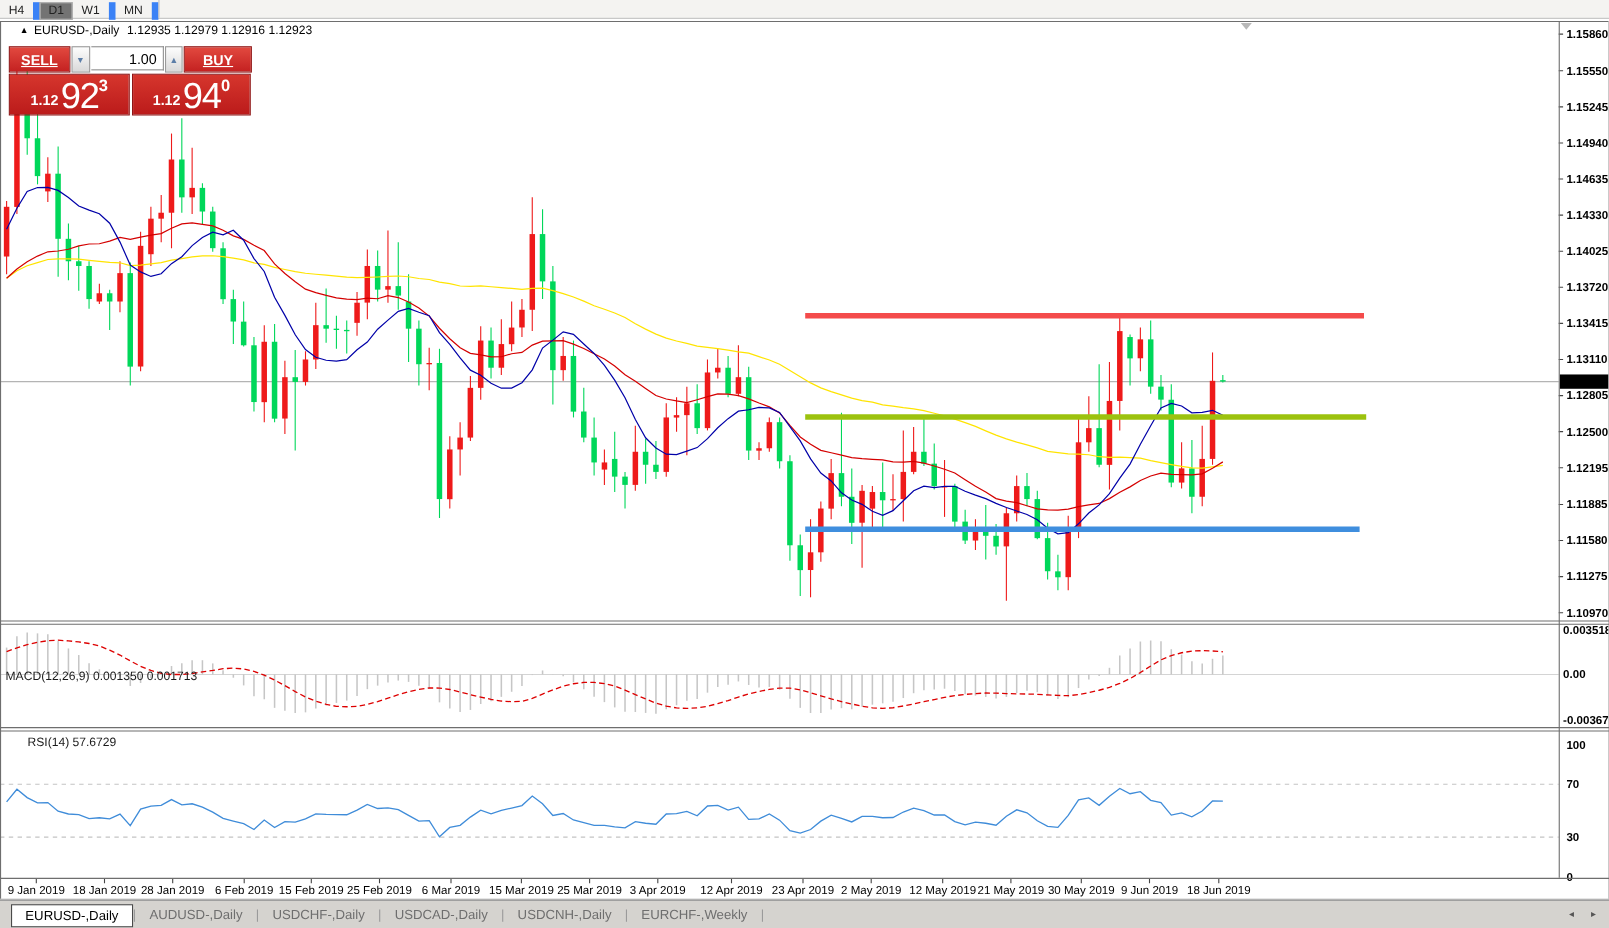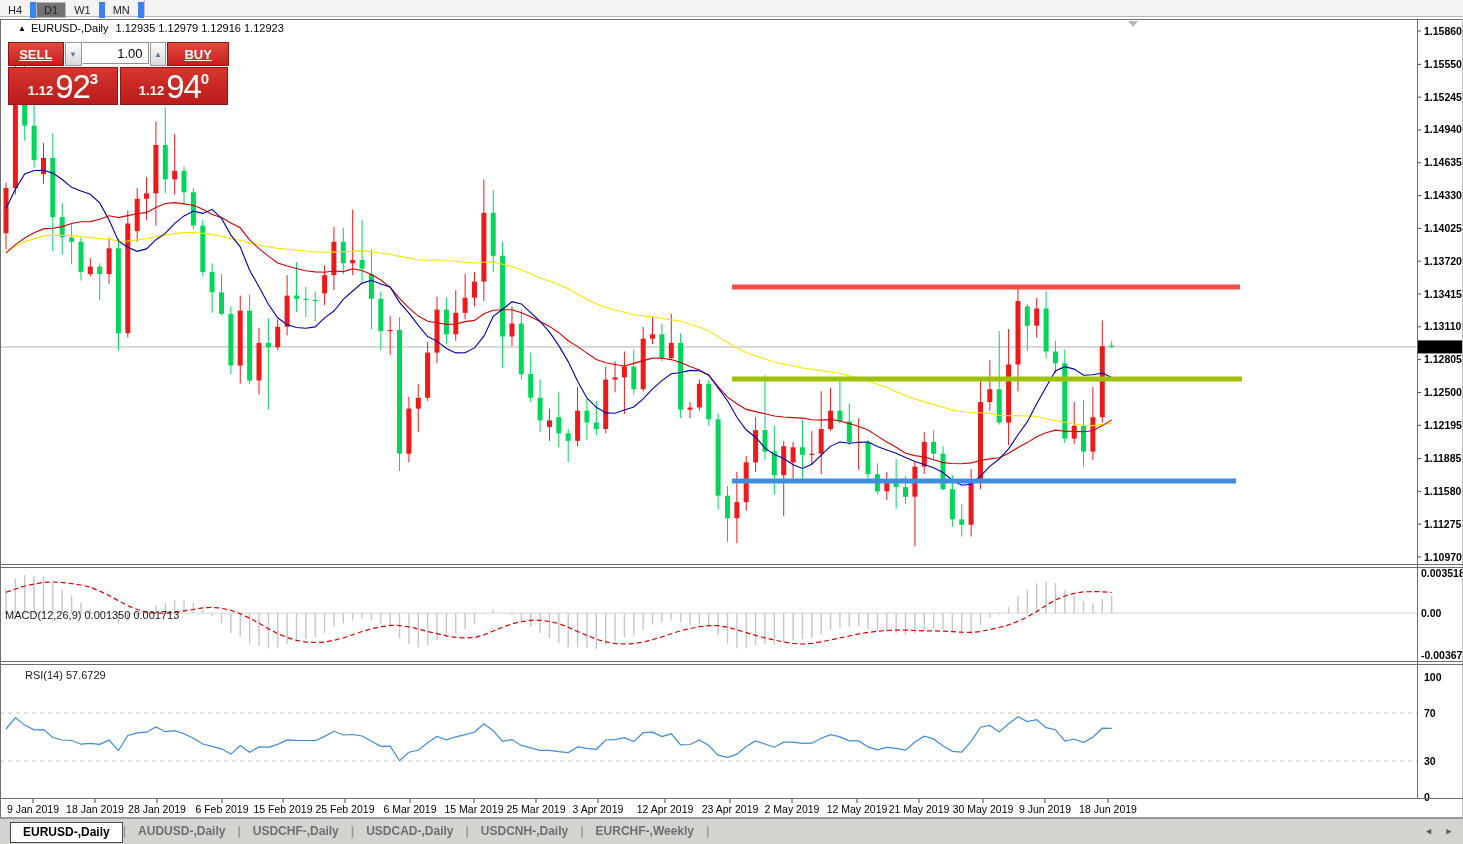--- a/index.html
+++ b/index.html
@@ -35,21 +35,21 @@
     display:flex;align-items:flex-end;justify-content:center;box-sizing:border-box;padding-bottom:2px;}
   #sell-price{width:110px;}
   #buy-price{width:108px;margin-left:2px;}
   .pb-small{font-size:13px;font-weight:700;margin-right:2px;margin-bottom:4px;}
   .pb-big{font-size:33px;line-height:30px;letter-spacing:-1px;}
   .pb-sup{font-size:15px;font-weight:700;align-self:flex-start;padding-top:2px;}
   
   .pane-label{position:absolute;font-size:11px;color:#1a1a1a;white-space:nowrap;}
   
   #tab-bar{position:absolute;left:0;top:818px;width:1463px;height:26px;background:#d5d3cf;
-    border-top:1px solid #9a9a9a;box-sizing:border-box;font-weight:bold;}
+    border-top:1px solid #9a9a9a;box-sizing:border-box;}
   .tab{display:inline-block;margin-top:3px;padding:2px 12px 3px 12px;font-size:12px;color:#6e6e6e;vertical-align:top;}
   .tab.active{background:#fff;border:1px solid #4a4a4a;color:#000;margin-left:10px;}
   .tabsep{color:#9a9a9a;font-size:12px;vertical-align:top;display:inline-block;margin-top:5px;}
   .tab-scroll{position:absolute;top:7px;font-size:9px;color:#555;}
 </style>
 </head>
 <body>
 <div id="stage">
 
 <svg id="svg" width="1463" height="844">

